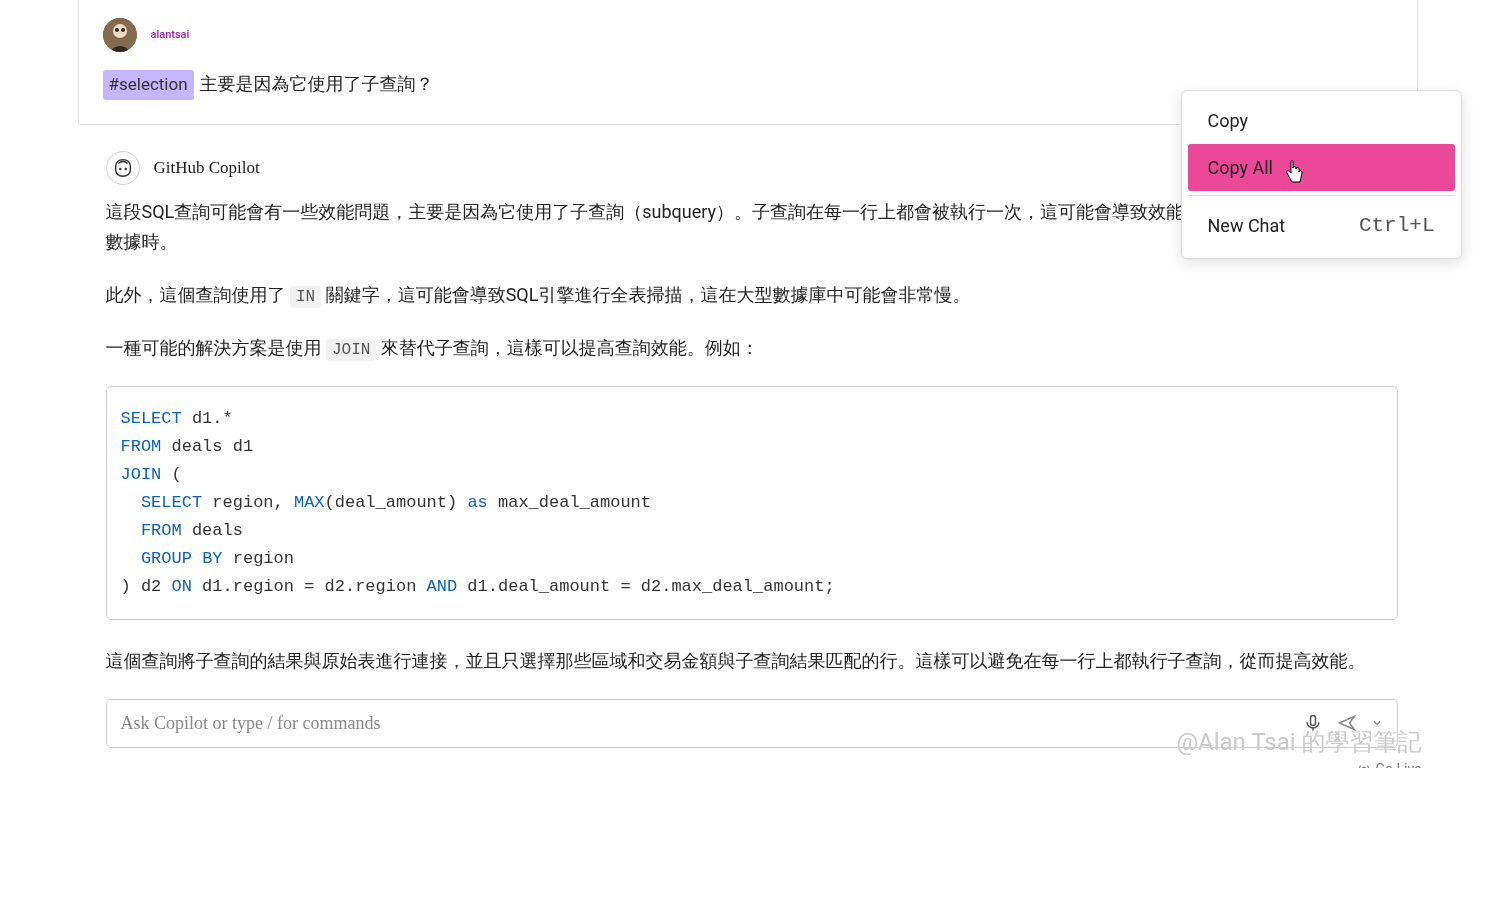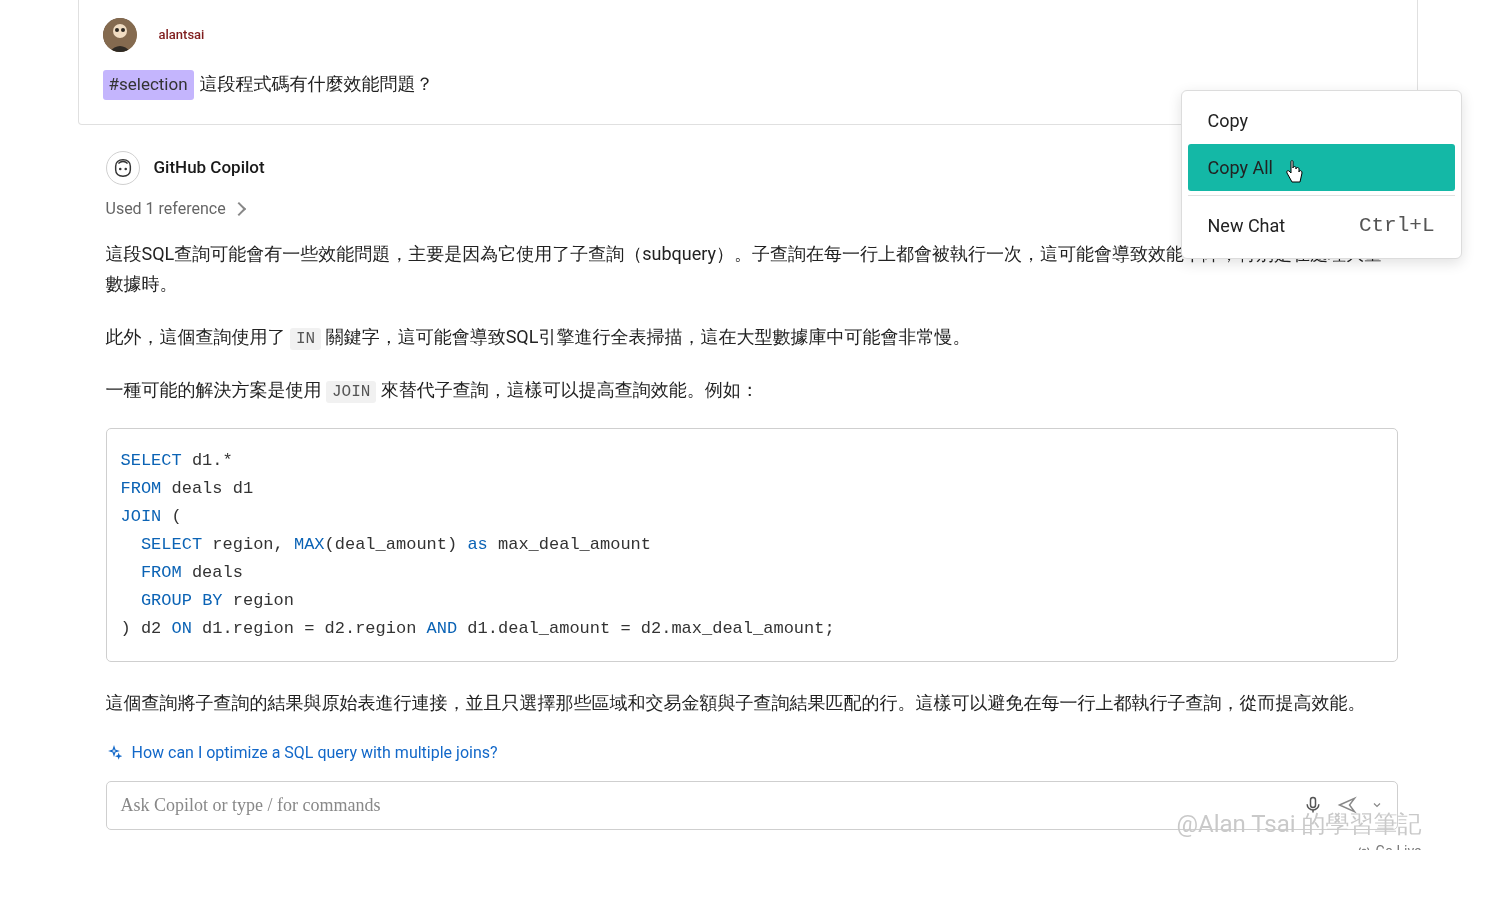--- a/index.html
+++ b/index.html
@@ -35,24 +35,23 @@
   .avatar {
     width: 34px;
     height: 34px;
     border-radius: 50%;
     background: linear-gradient(135deg,#6b5540 40%,#c9b08b 100%);
     display:flex;align-items:center;justify-content:center;
     overflow:hidden;
   }
   .avatar svg { width: 100%; height:100%; }
   .username {
-    font-size: 13px;
-    color: #7f1d1d;
+    font-size: 11px;
+    color: #a21caf;
     font-weight: 500;
-    margin-left: 8px;
   }
   .user-prompt {
     font-size: 18px;
     color: #222;
   }
   .chip {
     display: inline-block;
     background: #c4b5fd;
     padding: 2px 6px;
     border-radius: 3px;
@@ -74,20 +73,21 @@
     height: 34px;
     border-radius: 50%;
     border: 1px solid #d0d0d0;
     display:flex;align-items:center;justify-content:center;
     background:#fff;
   }
   .copilot-name {
     font-size: 17px;
     color: #1a1a1a;
     font-weight: 500;
+    font-family: Liberation Serif, serif;
   }
   .used-ref {
     display:flex;align-items:center;gap:8px;
     color:#666;
     font-size:16px;
     margin-bottom: 18px;
     cursor:pointer;
   }
   .used-ref .chev {
     width:10px;height:10px;border-top:2px solid #888;border-right:2px solid #888;
@@ -167,21 +167,21 @@
     z-index:10;
   }
   .menu-item {
     display:flex;align-items:center;justify-content:space-between;
     padding:10px 20px;
     font-size:18px;
     color:#222;
     border-radius:3px;
     cursor:pointer;
   }
-  .menu-item.hover { background:#14b8a6;align-items:flex-end; }
+  .menu-item.hover { background:#ec4899;align-items:flex-end; }
   .menu-sep {
     height:1px;background:#e0e0e0;margin:4px 0;
   }
   .shortcut { color:#555;font-size:21px;font-family:Liberation Mono, monospace; }
   .cursor-hand {
     position:absolute;
     top:160px;
     right:146px;
     z-index:11;
     pointer-events:none;
@@ -207,41 +207,37 @@
           <circle cx="17" cy="17" r="17" fill="#846a4f"></circle>
           <circle cx="17" cy="13" r="7" fill="#f0dcc2"></circle>
           <circle cx="14" cy="12" r="2" fill="#2b2620"></circle>
           <circle cx="20" cy="12" r="2" fill="#2b2620"></circle>
           <path d="M6 34 Q17 22 28 34 Z" fill="#2e2a24"></path>
         </svg>
       </div>
       <span class="username">alantsai</span>
     </div>
     <div class="user-prompt">
-      <span class="chip">#selection</span><span>這段程式碼有什麼效能問題？</span>
+      <span class="chip">#selection</span><span>主要是因為它使用了子查詢？</span>
     </div>
   </div>
 
   <div class="copilot-block">
     <div class="copilot-header">
       <div class="copilot-logo">
         <svg width="22" height="22" viewBox="0 0 24 24" fill="none">
           <path d="M12 3 C7 3 4 6 4 10v4c0 4 3 7 8 7s8-3 8-7v-4c0-4-3-7-8-7z" stroke="#333" stroke-width="1.6"></path>
           <circle cx="9" cy="13" r="1.4" fill="#333"></circle>
           <circle cx="15" cy="13" r="1.4" fill="#333"></circle>
           <path d="M7 7 Q9 5 12 5 Q15 5 17 7" stroke="#333" stroke-width="1.6"></path>
         </svg>
       </div>
       <span class="copilot-name">GitHub Copilot</span>
     </div>
 
-    <div class="used-ref">
-      <span>Used 1 reference</span>
-      <span class="chev"></span>
-    </div>
 
     <p class="para">這段SQL查詢可能會有一些效能問題，主要是因為它使用了子查詢（subquery）。子查詢在每一行上都會被執行一次，這可能會導致效能下降，特別是在處理大量數據時。</p>
 
     <p class="para">
       <span>此外，這個查詢使用了 </span><span class="inline-code">IN</span><span> 關鍵字，這可能會導致SQL引擎進行全表掃描，這在大型數據庫中可能會非常慢。</span>
     </p>
 
     <p class="para">
       <span>一種可能的解決方案是使用 </span><span class="inline-code">JOIN</span><span> 來替代子查詢，這樣可以提高查詢效能。例如：</span>
     </p>
@@ -249,27 +245,20 @@
     <div class="code-block"><span class="kw">SELECT</span><span> d1.*</span>
 <span class="kw">FROM</span><span> deals d1</span>
 <span class="kw">JOIN</span><span> (</span>
   <span class="kw">SELECT</span><span> region, </span><span class="kw">MAX</span><span>(deal_amount) </span><span class="kw">as</span><span> max_deal_amount</span>
   <span class="kw">FROM</span><span> deals</span>
   <span class="kw">GROUP</span> <span class="kw">BY</span><span> region</span>
 <span>) d2 </span><span class="kw">ON</span><span> d1.region = d2.region </span><span class="kw">AND</span><span> d1.deal_amount = d2.max_deal_amount;</span></div>
 
     <p class="para">這個查詢將子查詢的結果與原始表進行連接，並且只選擇那些區域和交易金額與子查詢結果匹配的行。這樣可以避免在每一行上都執行子查詢，從而提高效能。</p>
 
-    <div class="follow-up">
-      <svg class="sparkle" viewBox="0 0 24 24" fill="none" stroke="currentColor" stroke-width="1.8">
-        <path d="M12 3l1.5 4.5L18 9l-4.5 1.5L12 15l-1.5-4.5L6 9l4.5-1.5z"></path>
-        <path d="M19 14l.7 2 2 .7-2 .7-.7 2-.7-2-2-.7 2-.7z"></path>
-      </svg>
-      <span>How can I optimize a SQL query with multiple joins?</span>
-    </div>
 
     <div class="input-bar">
       <span class="placeholder">Ask Copilot or type / for commands</span>
       <svg class="mic" width="20" height="20" viewBox="0 0 24 24" fill="none" stroke="#555" stroke-width="1.8">
         <rect x="9" y="3" width="6" height="12" rx="3"></rect>
         <path d="M5 11a7 7 0 0 0 14 0"></path>
           <path d="M12 18v3"></path>
       </svg>
       <svg class="send" width="20" height="20" viewBox="0 0 24 24" fill="none" stroke="#888" stroke-width="1.8">
         <path d="M3 12l18-8-6 8 6 8z"></path>

